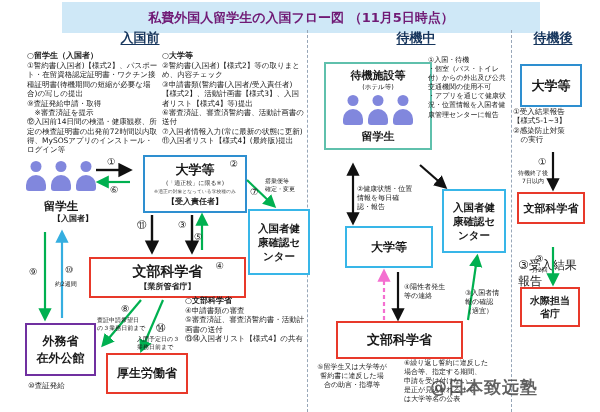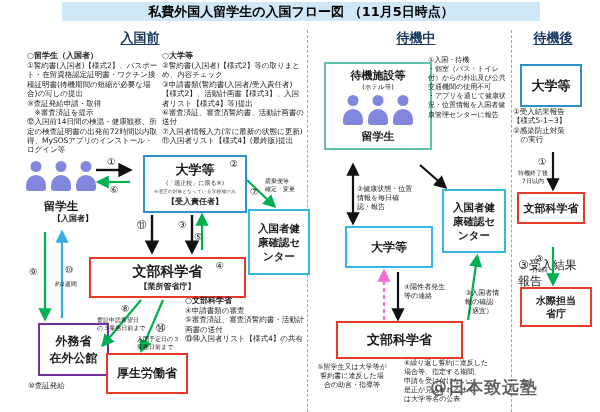--- a/index.html
+++ b/index.html
@@ -1,30 +1,30 @@
 <!DOCTYPE html>
 <html><head>
 <meta charset="utf-8">
 <style>
   html,body{margin:0;padding:0;background:#fff;}
   .stage{position:relative;width:600px;height:412px;background:#fff;overflow:hidden;
          font-family:"DejaVu Sans","Liberation Sans",sans-serif;color:#1a1a1a;}
   .abs{position:absolute;}
   .pre{white-space:pre-line;}
-  .titlebar{left:62px;top:2px;width:478px;height:19px;background:#cfe8f7;color:#000000;
+  .titlebar{left:62px;top:2px;width:478px;height:31px;background:#cfe8f7;color:#701a75;
             font-weight:bold;font-size:13px;display:flex;align-items:center;justify-content:center;}
   .colhead{color:#17365d;font-weight:bold;font-size:13px;text-decoration:underline;text-underline-offset:2px;
            width:70px;text-align:center;top:29px;}
   .divider{width:0;border-left:1.5px dashed #97a6b8;top:30px;height:382px;}
   .box{display:flex;flex-direction:column;align-items:center;justify-content:center;text-align:center;
        background:#fff;box-sizing:border-box;}
   .b-blue{border:2px solid #2e8fd0;}
   .b-cyan{border:2px solid #38b6e8;}
   .b-red{border:2.5px solid #e8392a;}
-  .b-purple{border:2.5px solid #7030a0;margin-left:13px;}
+  .b-purple{border:2.5px solid #7030a0;}
   .b-teal{border:2px solid #5fc0ac;}
   .notes{font-size:7.5px;line-height:1.25;}
   .notes .h{font-weight:bold;font-size:8px;display:block;}
   .tiny{font-size:6px;line-height:1.3;}
   .num{font-size:9.5px;line-height:1;}
   .persons{display:flex;align-items:flex-end;gap:4px;justify-content:center;}
   .person{position:relative;width:21px;height:30px;}
   .person::before{content:"";position:absolute;left:50%;transform:translateX(-50%);top:0;
                   width:11px;height:11px;border-radius:50%;background:#8187dd;}
   .person::after{content:"";position:absolute;left:50%;transform:translateX(-50%);bottom:0;
@@ -129,21 +129,21 @@
 合の助言・指導等</div>
 
   <div class="abs box b-blue" style="left:520px;top:64px;width:62px;height:43px;font-size:13px;font-weight:bold;">大学等</div>
   <div class="abs pre" style="left:513px;top:107px;width:82px;font-size:7.5px;line-height:1.25;">①受入結果報告
 【様式5-1~3】
 ②感染防止対策
 　の実行</div>
   <div class="abs box b-red" style="left:517px;top:192px;width:68px;height:32px;font-size:11px;font-weight:bold;">文部科学省</div>
   <div class="abs pre" style="left:518px;top:223px;width:60px;font-size:12px;line-height:1.3;margin-top:35px;">③受入結果
 報告</div>
-  <div class="abs box b-red pre" style="left:520px;top:287px;width:72px;height:40px;font-size:10px;font-weight:bold;line-height:1.3;">水際担当
+  <div class="abs box b-red pre" style="left:520px;top:287px;width:60px;height:40px;font-size:10px;font-weight:bold;line-height:1.3;">水際担当
 省庁</div>
 
   <svg class="overlay" width="600" height="412" viewBox="0 0 600 412">
     <defs>
       <marker id="mB" markerWidth="7" markerHeight="7" refX="4" refY="3" orient="auto">
           <path d="M0,0 L6,3 L0,6 Z" fill="#111"></path>
         </marker>
       <marker id="mG" markerWidth="7" markerHeight="7" refX="4" refY="3" orient="auto">
           <path d="M0,0 L6,3 L0,6 Z" fill="#00b050"></path>
         </marker>

